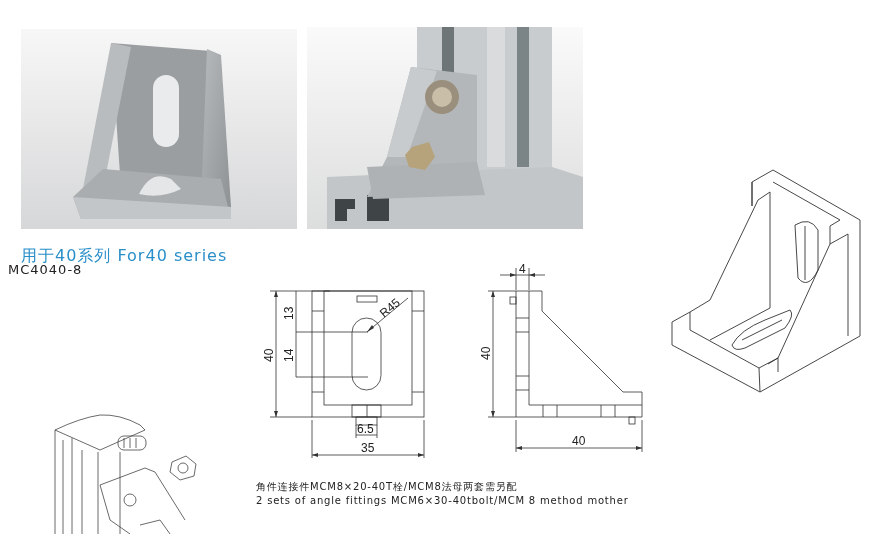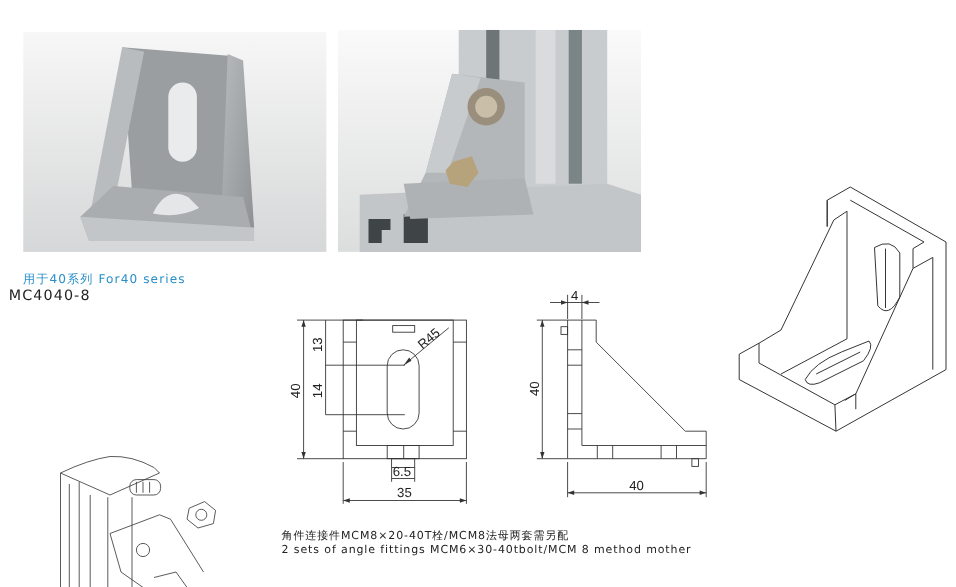--- a/index.html
+++ b/index.html
@@ -1,21 +1,21 @@
 <!DOCTYPE html>
 <html><head>
 <meta charset="utf-8">
 <style>
   html, body { margin: 0; padding: 0; background: #ffffff; }
   body { width: 869px; height: 534px; position: relative; overflow: hidden;
          font-family: "DejaVu Sans", sans-serif; }
   .abs { position: absolute; }
   .photo { position: absolute; overflow: hidden; }
   .photo svg { display: block; }
-  .series-label { left: 21px; top: 246px; font-size: 11px; color: #2a8fc9; letter-spacing: 1px; white-space: nowrap; }
+  .series-label { left: 21px; top: 246px; font-size: 16px; color: #2a8fc9; letter-spacing: 1px; white-space: nowrap; }
   .model-label { left: 8px; top: 262px; font-size: 13px; color: #222; letter-spacing: 1px; white-space: nowrap; }
   .note { left: 256px; font-size: 10px; color: #222; letter-spacing: 0.8px; white-space: nowrap; }
   .note1 { top: 480px; }
   .note2 { top: 495px; }
   .dim { font-family: "Liberation Sans", sans-serif; font-size: 12px; fill: #222; }
 </style>
 </head>
 <body>
 
 <div class="photo" style="left:21px;top:29px;width:276px;height:200px;">

